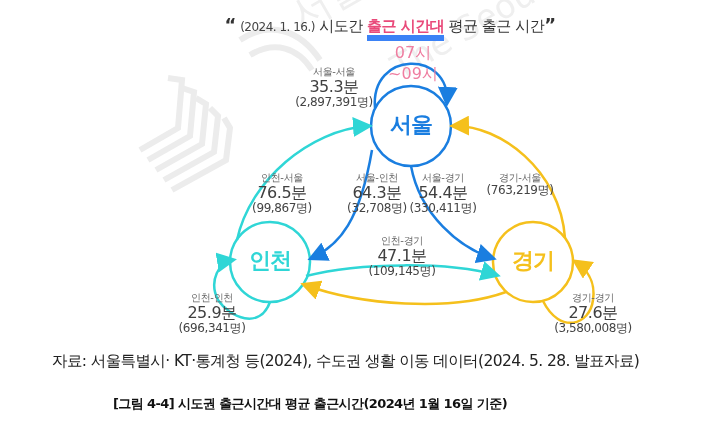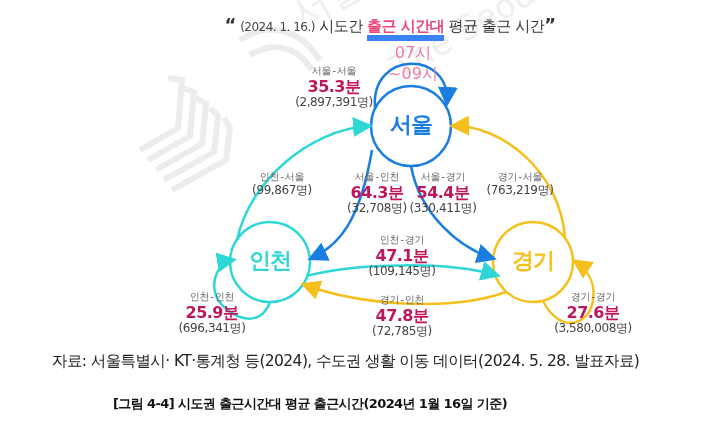--- a/index.html
+++ b/index.html
@@ -8,22 +8,22 @@
     #diagram { position: absolute; left: 0; top: 0; width: 720px; height: 345px; }
     .title {
       position: absolute; left: 200px; top: 14px; width: 380px; text-align: center;
       font-size: 15px; color: #333; white-space: nowrap; letter-spacing: -0.5px;
     }
     .title .date { font-size: 12px; color: #444; text-align: right; }
     .title .hl { color: #e94a7a; font-weight: bold; border-bottom: 6px solid #3b82f6; }
     .title .quote { font-size: 18px; font-weight: bold; color: #333; }
     .subtitle { position: absolute; left: 378px; top: 43px; width: 70px; text-align: center; font-size: 16px; color: #ef7da0; }
     .flow { position: absolute; text-align: center; width: 90px; line-height: 1.15; }
-    .flow .route { font-size: 10px; color: #666; display: block; letter-spacing: -0.3px; font-family: Liberation Mono, monospace; }
-    .flow .time { font-size: 16px; color: #be185d; display: block; font-weight: 700; letter-spacing: -0.5px; }
+    .flow .route { font-size: 10px; color: #666; display: block; letter-spacing: -0.3px; }
+    .flow .time { font-size: 16px; color: #404040; display: block; font-weight: 400; letter-spacing: -0.5px; }
     .flow .count { font-size: 12px; color: #444; display: block; letter-spacing: -0.4px; }
     .node-label { position: absolute; font-weight: bold; font-size: 22px; text-align: center; width: 80px; letter-spacing: -1px; }
     .source {
       position: absolute; left: 24px; top: 351px; width: 690px; font-size: 15.5px; color: #222;
       font-family: "DejaVu Sans", sans-serif; letter-spacing: -0.6px; white-space: nowrap; margin-left: 28px;
     }
     .caption {
       position: absolute; left: 113px; top: 395px; width: 600px; font-size: 13px; font-weight: bold; color: #111;
       letter-spacing: -0.6px; white-space: nowrap;
     }
@@ -94,20 +94,21 @@
   <div class="node-label" style="left:230px;top:246px;color:#2fd6d6">인천</div>
   <div class="node-label" style="left:493px;top:246px;color:#f5c01c">경기</div>
 
   <div class="flow" style="left:289px;top:66px">
     <span class="route">서울-서울</span>
     <span class="time">35.3분</span>
     <span class="count">(2,897,391명)</span>
   </div>
   <div class="flow" style="left:237px;top:172px">
     <span class="route">인천-서울</span>
+    <span class="time">76.5분</span>
     <span class="count">(99,867명)</span>
   </div>
   <div class="flow" style="left:332px;top:172px">
     <span class="route">서울-인천</span>
     <span class="time">64.3분</span>
     <span class="count">(32,708명)</span>
   </div>
   <div class="flow" style="left:398px;top:172px">
     <span class="route">서울-경기</span>
     <span class="time">54.4분</span>
@@ -115,25 +116,20 @@
   </div>
   <div class="flow" style="left:475px;top:172px">
     <span class="route">경기-서울</span>
     <span class="count">(763,219명)</span>
   </div>
   <div class="flow" style="left:357px;top:235px">
     <span class="route">인천-경기</span>
     <span class="time">47.1분</span>
     <span class="count">(109,145명)</span>
   </div>
-  <div class="flow" style="left:357px;top:295px">
-    <span class="route">경기-인천</span>
-    <span class="time">47.8분</span>
-    <span class="count">(72,785명)</span>
-  </div>
   <div class="flow" style="left:167px;top:292px">
     <span class="route">인천-인천</span>
     <span class="time">25.9분</span>
     <span class="count">(696,341명)</span>
   </div>
   <div class="flow" style="left:548px;top:292px">
     <span class="route">경기-경기</span>
     <span class="time">27.6분</span>
     <span class="count">(3,580,008명)</span>
   </div>

